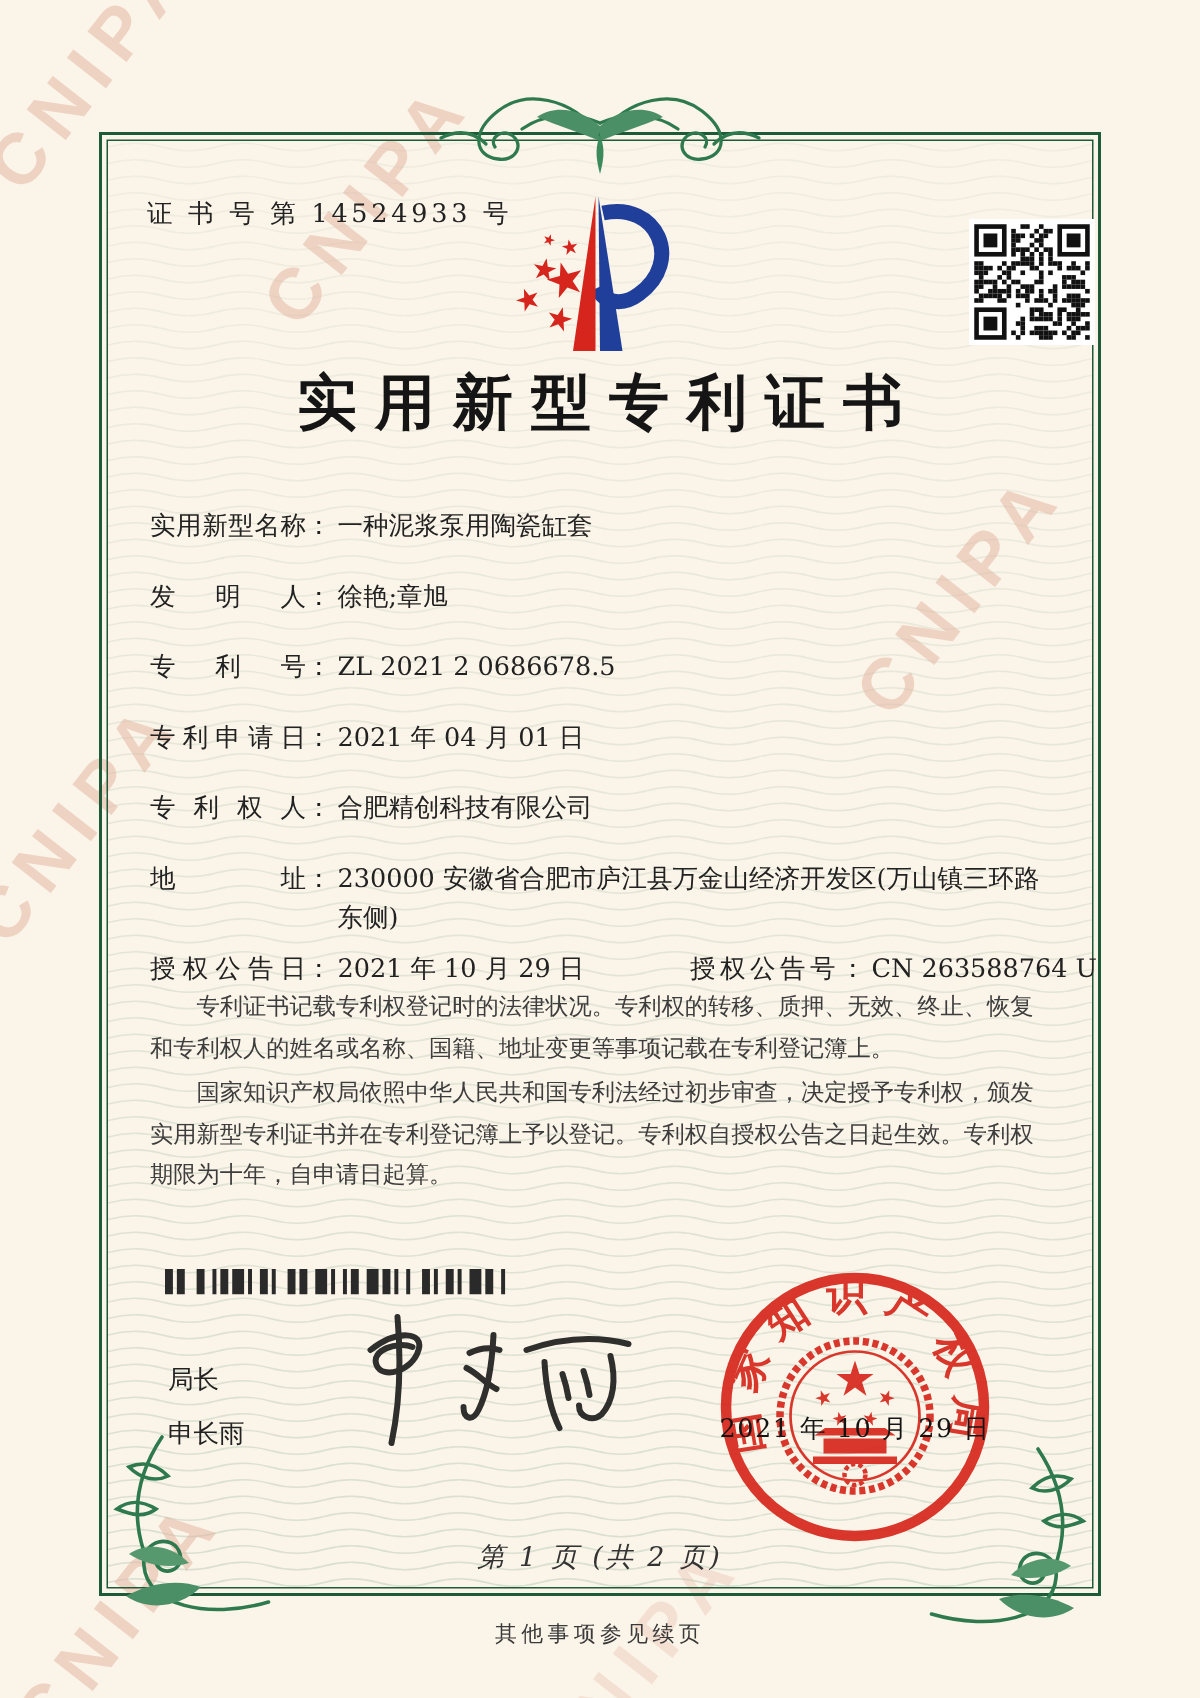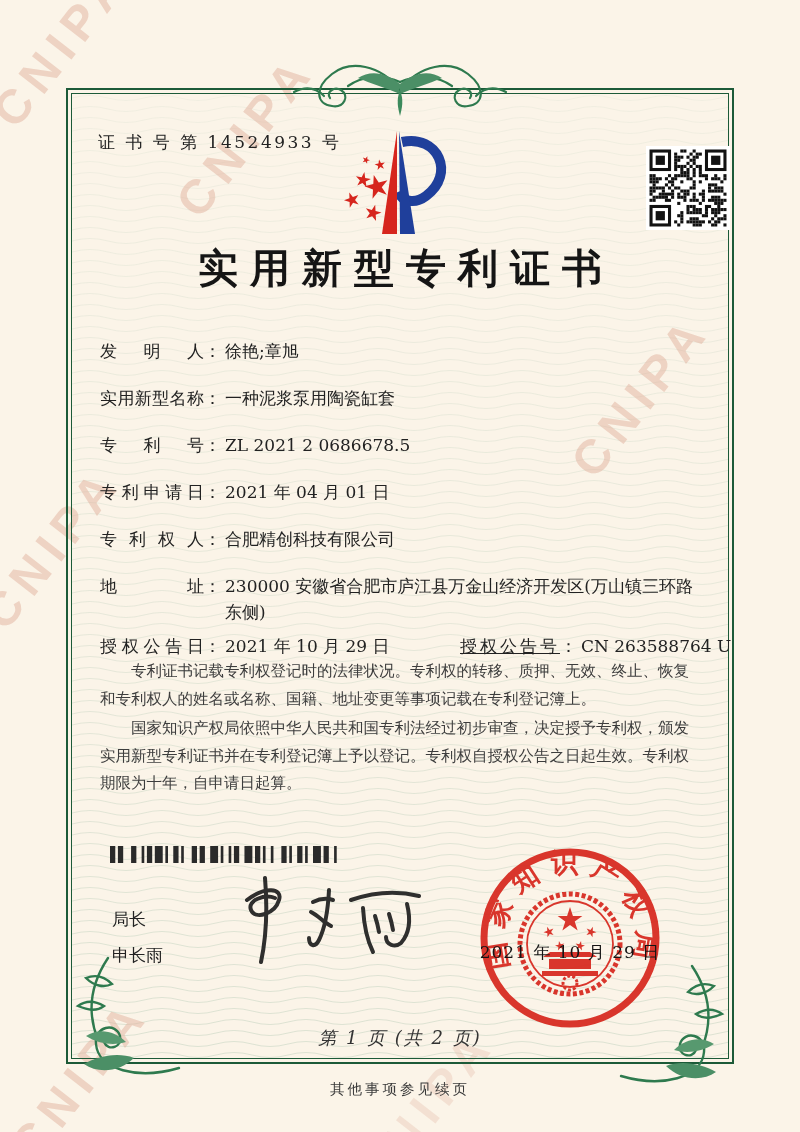--- a/index.html
+++ b/index.html
@@ -33,21 +33,21 @@
 
   .fields { position:absolute; left:100px; top:338px; width:610px; font-size:17px; color:#222; }
   .frow { position:relative; line-height:26px; margin-bottom:21px; white-space:nowrap; }
   .flabel { display:inline-block; width:104px; text-align:justify; text-align-last:justify;
             vertical-align:top; }
   .fcolon { vertical-align:top; }
   .fvalue { margin-left:4px; vertical-align:top; }
   .frow.addr { white-space:normal; margin-bottom:8px; }
   .frow.addr .fvalue { display:inline-block; width:468px; line-height:26px; }
   .grant-no { position:absolute; left:360px; top:0; }
-  .grant-no .flabel2 { letter-spacing:3px;text-decoration:underline; }
+  .grant-no .flabel2 { letter-spacing:3px; }
 
   .body-text { position:absolute; left:100px; top:658px; width:604px;
                font-size:15.5px; line-height:1.78; color:#3d3d3d; }
   .body-text p { text-indent:2em; margin-bottom:2px; }
 
   .barcode { position:absolute; left:110px; top:846px; }
 
   .officer { position:absolute; left:112px; top:902px; font-family:"Liberation Sans",sans-serif;
              font-size:17px; color:#222; line-height:36px; }
   .signature { position:absolute; left:225px; top:868px; }
@@ -458,24 +458,24 @@
           <rect x="65.1" y="77.42" width="3.08" height="3.08"></rect>
           <rect x="68.18" y="77.42" width="3.08" height="3.08"></rect>
           <rect x="77.42" y="77.42" width="3.08" height="3.08"></rect>
         </g>
     </svg>
 
     <div class="doc-title">实用新型专利证书</div>
 
     <div class="fields">
       <div class="frow">
+        <span class="flabel">实用新型名称</span><span class="fcolon">：</span><span class="fvalue">一种泥浆泵用陶瓷缸套</span>
+      </div>
+      <div class="frow">
         <span class="flabel">发明人</span><span class="fcolon">：</span><span class="fvalue">徐艳;章旭</span>
-      </div>
-      <div class="frow">
-        <span class="flabel">实用新型名称</span><span class="fcolon">：</span><span class="fvalue">一种泥浆泵用陶瓷缸套</span>
       </div>
       <div class="frow">
         <span class="flabel">专利号</span><span class="fcolon">：</span><span class="fvalue">ZL 2021 2 0686678.5</span>
       </div>
       <div class="frow">
         <span class="flabel">专利申请日</span><span class="fcolon">：</span><span class="fvalue">2021 年 04 月 01 日</span>
       </div>
       <div class="frow">
         <span class="flabel">专利权人</span><span class="fcolon">：</span><span class="fvalue">合肥精创科技有限公司</span>
       </div>

